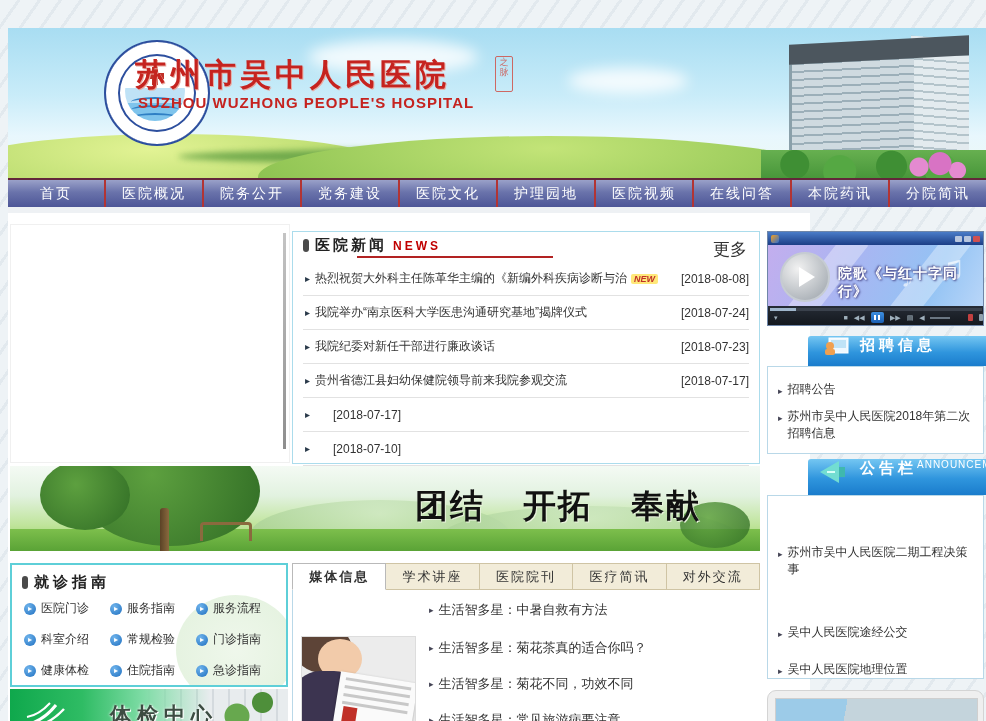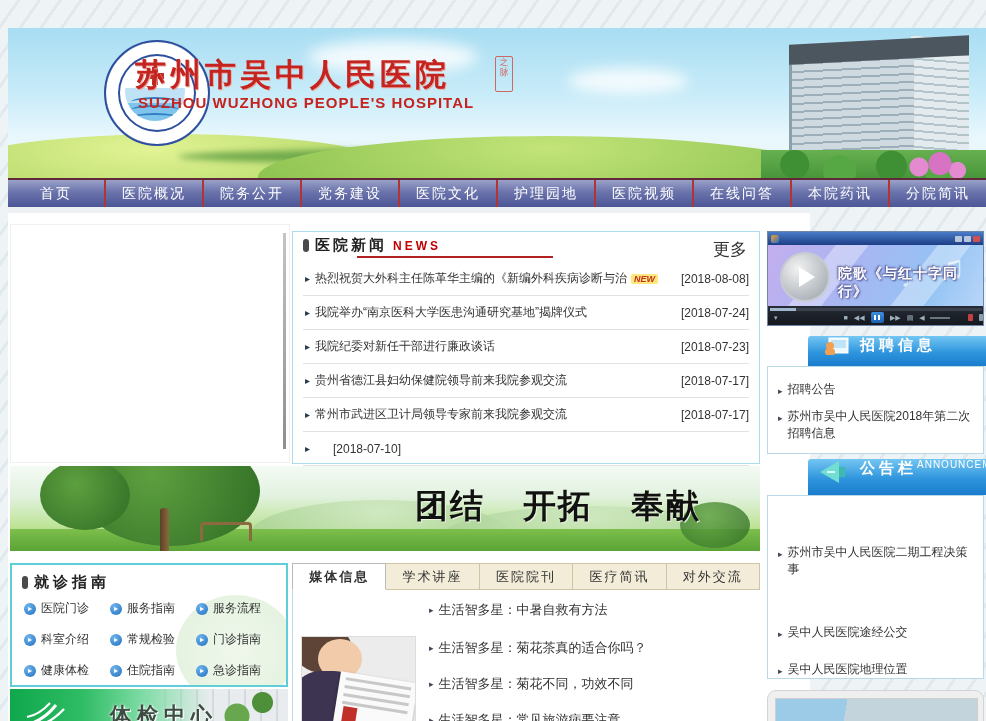--- a/index.html
+++ b/index.html
@@ -249,21 +249,20 @@
           <span class="t">我院纪委对新任干部进行廉政谈话</span>
           <span class="d">[2018-07-23]</span>
         </div>
         <div class="news-row">
           <span class="arr">▸</span>
           <span class="t">贵州省德江县妇幼保健院领导前来我院参观交流</span>
           <span class="d">[2018-07-17]</span>
         </div>
         <div class="news-row">
           <span class="arr">▸</span>
-          <span class="t">常州市武进区卫计局领导专家前来我院参观交流</span>
           <span class="d">[2018-07-17]</span>
         </div>
         <div class="news-row">
           <span class="arr">▸</span>
           <span class="d">[2018-07-10]</span>
         </div>
       </div>
     </div>
 
     <div class="vp">

